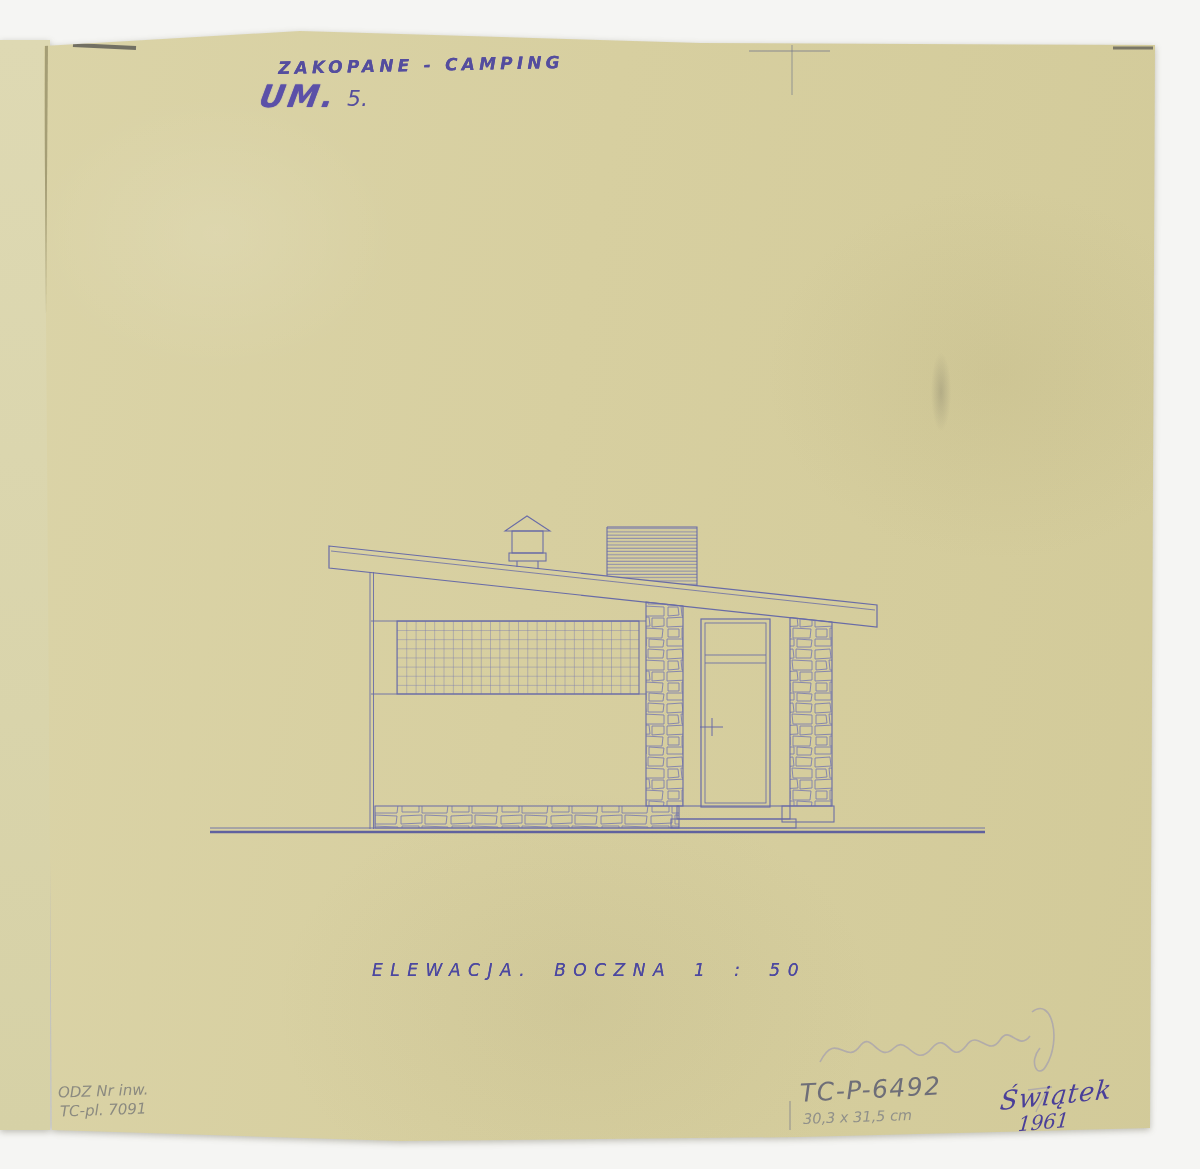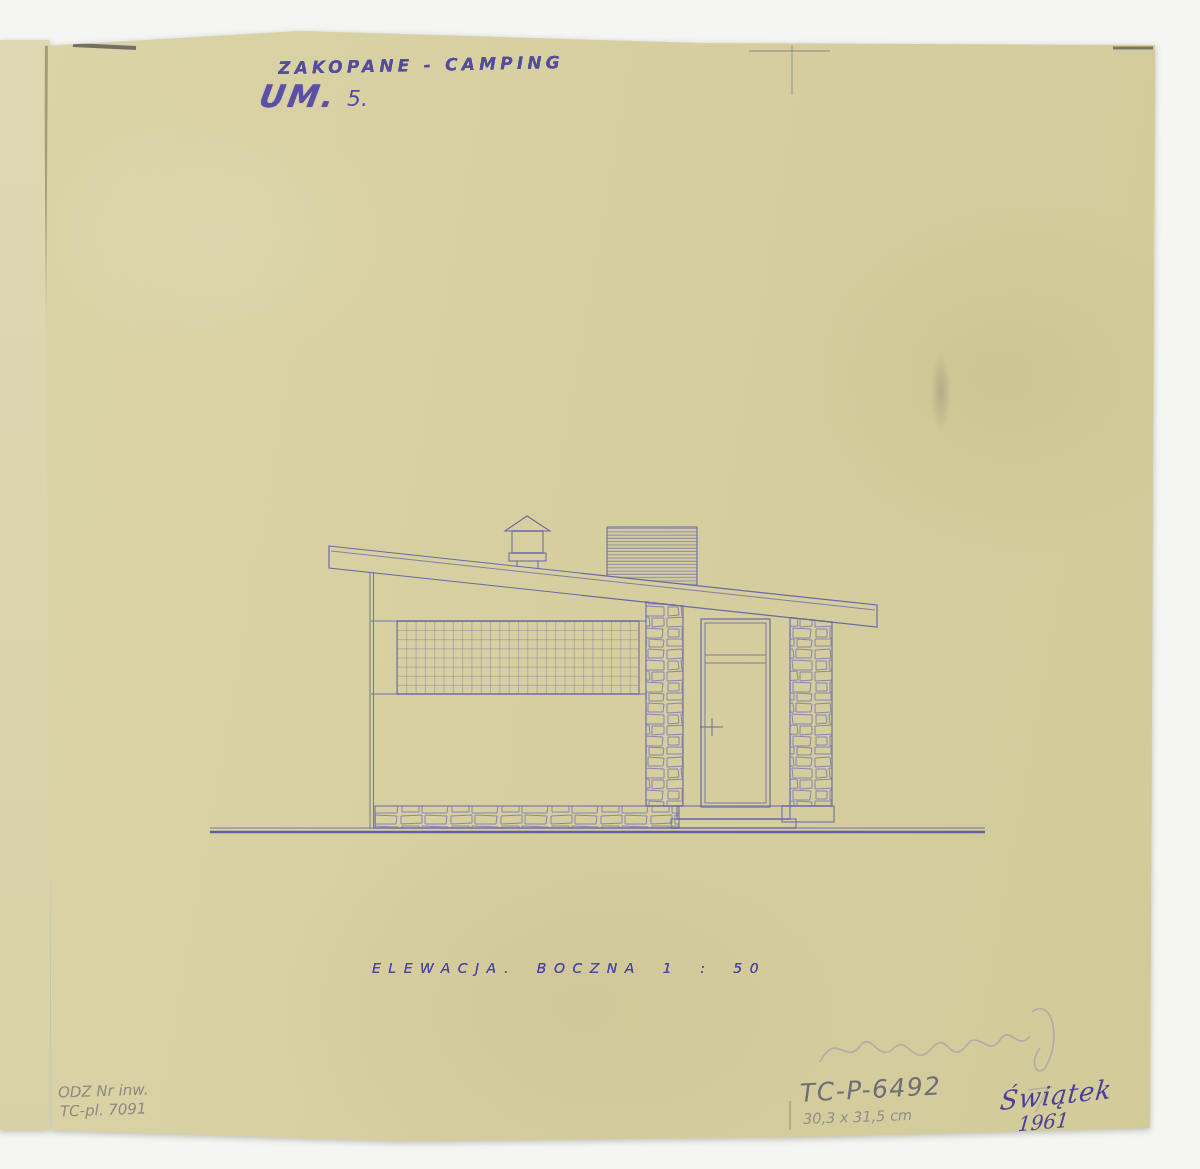--- a/index.html
+++ b/index.html
@@ -26,21 +26,21 @@
   .sheet-left-edge{
     position:absolute;left:45px;top:44px;width:2.5px;height:1088px;
     background:rgba(100,94,58,.45);transform:rotate(.42deg);transform-origin:top left;
   }
   .abs{position:absolute;white-space:nowrap;}
   .t-title{left:278px;top:55px;font-size:17px;font-style:italic;font-weight:600;
     letter-spacing:4.2px;color:#544d9e;transform:rotate(-1.2deg);text-shadow:0 0 .5px #544d9e;}
   .t-um{left:260px;top:78px;font-size:31px;font-weight:bold;font-style:italic;
     letter-spacing:3px;color:#5b50a8;transform:skewX(-10deg);text-shadow:0 0 1px #5b50a8;}
   .t-um5{left:347px;top:86px;font-size:22px;font-style:italic;color:#544d9e;}
-  .t-caption{left:372px;top:960px;font-size:14px;font-style:italic;font-weight:500;
+  .t-caption{left:372px;top:960px;font-size:17px;font-style:italic;font-weight:500;
     letter-spacing:7.5px;word-spacing:9px;color:#4c48a0;text-shadow:0 0 .4px #4c48a0;}
   .t-odz1{left:58px;top:1082px;font-size:15px;color:#8b8a80;transform:rotate(-2deg);font-style:italic;}
   .t-odz2{left:60px;top:1101px;font-size:15px;color:#8b8a80;transform:rotate(-2deg);font-style:italic;}
   .t-tcp{left:800px;top:1075px;font-size:25px;color:#6e6e78;transform:rotate(-3deg);
     font-style:italic;letter-spacing:1.5px;}
   .t-dims{left:803px;top:1109px;font-size:14.5px;color:#90908a;transform:rotate(-2deg);font-style:italic;}
   .t-sig{left:1000px;top:1080px;font-size:26px;color:#4a3f99;font-family:"DejaVu Serif",serif;
     font-style:italic;transform:rotate(-6deg) skewX(-12deg);letter-spacing:1px;}
   .t-year{left:1018px;top:1110px;font-size:20px;color:#4a3f99;font-family:"DejaVu Serif",serif;
     font-style:italic;transform:rotate(-5deg) skewX(-10deg);}

